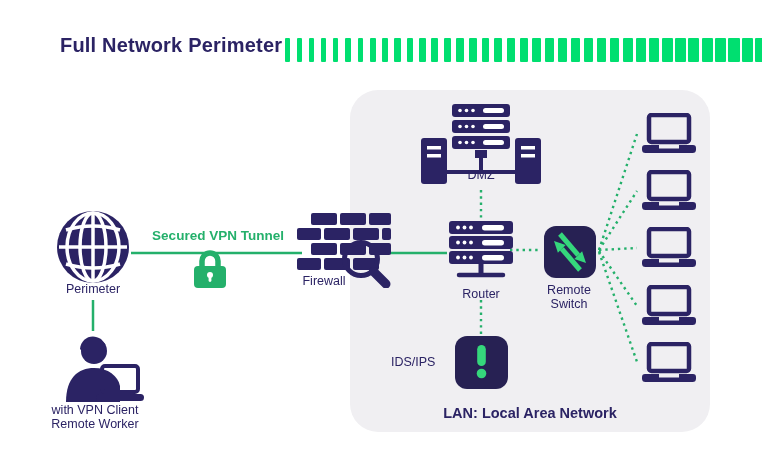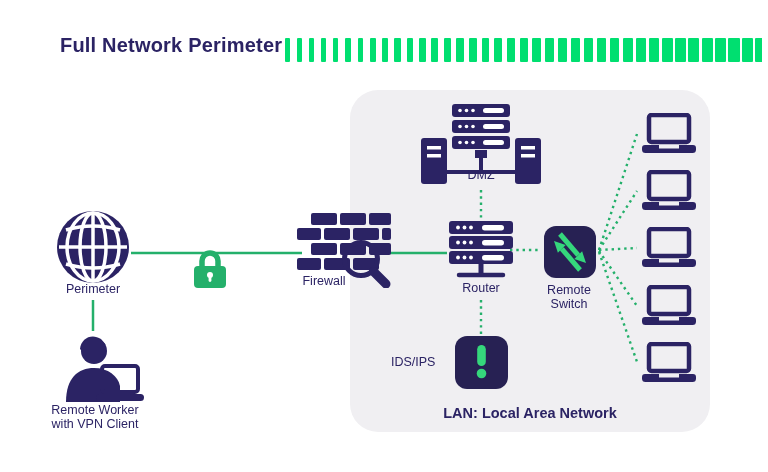--- a/index.html
+++ b/index.html
@@ -111,37 +111,38 @@
       <line x1="39" y1="5" x2="39" y2="73"></line>
       <ellipse cx="39" cy="39" rx="13" ry="34"></ellipse>
       <ellipse cx="39" cy="39" rx="26" ry="34"></ellipse>
       <line x1="5" y1="39" x2="73" y2="39"></line>
       <path d="M12 22 Q39 14 66 22"></path>
       <path d="M12 56 Q39 64 66 56"></path>
     </g>
   </svg>
   <div class="lbl" style="left:53px;top:282px;width:80px">Perimeter</div>
 
+  <div class="lbl green" style="left:132px;top:229px;width:172px">Secured VPN Tunnel</div>
   <svg class="node" style="left:193px;top:249px" width="34" height="40" viewBox="0 0 34 40">
     <path class="sg" stroke-width="5.5" d="M9 20 V12 a8 8 0 0 1 16 0 V20"></path>
     <rect class="fg" x="1" y="17" width="32" height="22" rx="4"></rect>
     <circle class="fw" cx="17" cy="26" r="3"></circle>
     <rect class="fw" x="15.6" y="27" width="2.8" height="6" rx="1.4"></rect>
   </svg>
 
   <svg class="node" style="left:56px;top:336px" width="88" height="66" viewBox="0 0 88 66">
     <path class="fn" d="M24 13 C25 2 36 -3 45 3 L50 9 C42 4 30 6 27 16 Z"></path>
     <circle class="fn" cx="38" cy="15" r="13"></circle>
     <path class="fn" d="M10 66 C10 42 22 32 38 32 C52 32 62 40 64 50 L64 66 Z"></path>
     <rect x="46" y="30" width="36" height="26" rx="3" fill="#ffffff" class="sn" stroke-width="4"></rect>
     <rect class="fn" x="40" y="58" width="48" height="7" rx="3.5"></rect>
   </svg>
   <div class="lbl" style="left:35px;top:403px;width:120px">
+    <div>with VPN Client</div>
     <div>Remote Worker</div>
-    <div>with VPN Client</div>
   </div>
 
   <svg class="node" style="left:297px;top:213px" width="95" height="75" viewBox="0 0 95 75">
     <g class="fn">
       <rect x="14" y="0" width="26" height="12" rx="2"></rect>
       <rect x="43" y="0" width="26" height="12" rx="2"></rect>
       <rect x="72" y="0" width="22" height="12" rx="2"></rect>
       <rect x="0" y="15" width="24" height="12" rx="2"></rect>
       <rect x="27" y="15" width="26" height="12" rx="2"></rect>
       <rect x="56" y="15" width="26" height="12" rx="2"></rect>
@@ -201,21 +202,21 @@
       <rect class="fw" x="36" y="19" width="22" height="5.5" rx="2.75"></rect>
       <rect class="fn" x="3" y="30" width="64" height="13" rx="3"></rect>
       <circle class="fw" cx="12" cy="36.5" r="1.9"></circle>
         <circle class="fw" cx="18.5" cy="36.5" r="1.9"></circle>
         <circle class="fw" cx="25" cy="36.5" r="1.9"></circle>
       <rect class="fw" x="36" y="34" width="22" height="5.5" rx="2.75"></rect>
     </g>
     <rect class="fn" x="32.5" y="43" width="5" height="9"></rect>
     <line class="sn" x1="13" y1="54" x2="57" y2="54" stroke-width="4.5" stroke-linecap="round"></line>
   </svg>
-  <div class="lbl" style="left:441px;top:281px;width:80px">Router</div>
+  <div class="lbl" style="left:441px;top:287px;width:80px">Router</div>
 
   <div class="sq" style="left:544px;top:226px;width:52px;height:52px">
     <svg width="52" height="52" viewBox="0 0 52 52">
       <line class="sb" x1="17.8" y1="22.8" x2="36" y2="44" stroke-width="5"></line>
       <polygon class="fb" points="10,15 21.7,18.9 13.9,26.7"></polygon>
       <line class="sb" x1="34.2" y1="29.2" x2="16" y2="8" stroke-width="5"></line>
       <polygon class="fb" points="42,37 38.1,25.3 30.3,33.1"></polygon>
     </svg>
   </div>
   <div class="lbl" style="left:529px;top:283px;width:80px">

